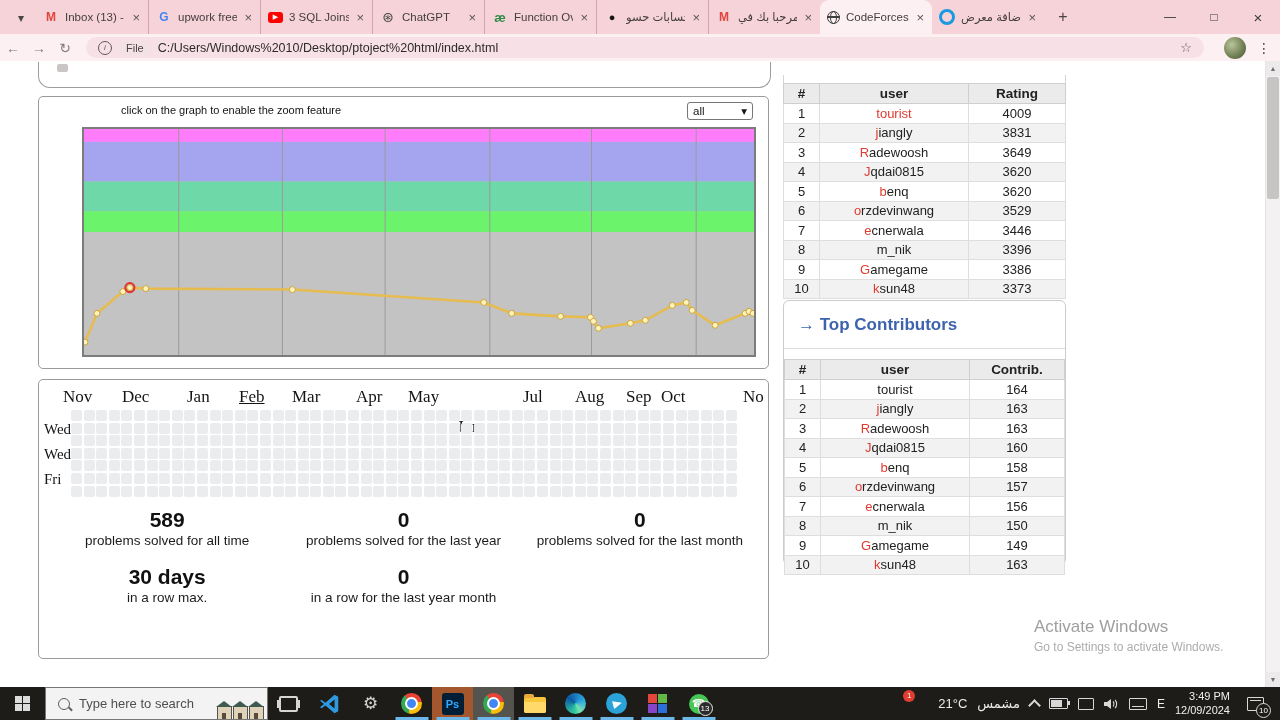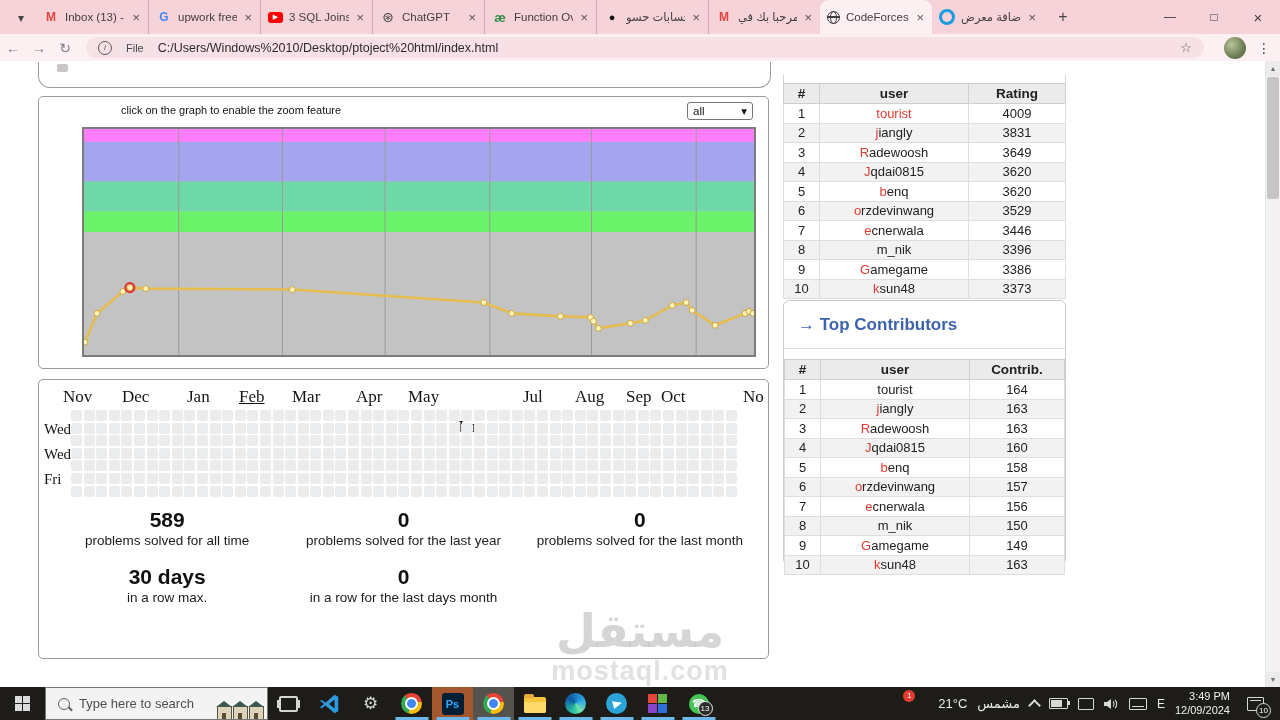--- a/index.html
+++ b/index.html
@@ -672,21 +672,21 @@
           <div class="stat">
             <div class="stat-num">0</div>
             <div class="stat-lbl">problems solved for the last month</div>
           </div>
           <div class="stat">
             <div class="stat-num">30 days</div>
             <div class="stat-lbl">in a row max.</div>
           </div>
           <div class="stat">
             <div class="stat-num">0</div>
-            <div class="stat-lbl">in a row for the last days month</div>
+            <div class="stat-lbl">in a row for the last year month</div>
           </div>
         </div>
     </div>
 
     <div class="rt-wrap">
       <div class="rt-topcut"></div>
       <table class="cf-table">
           <thead>
             <tr>
               <th>#</th>
@@ -807,32 +807,32 @@
             </tr>
             <tr>
               <td>10</td>
               <td><span class="u-red">k</span><span>sun48</span></td>
               <td>163</td>
             </tr>
           </tbody>
         </table>
     </div>
 
+    <div class="activate">
+      <div class="activate-line1">Activate Windows</div>
+      <div class="activate-line2">Go to Settings to activate Windows.</div>
+    </div>
 
     <div class="scrollbar">
       <div class="sb-arrow sb-up">▲</div>
       <div class="sb-thumb"></div>
       <div class="sb-arrow sb-down">▼</div>
     </div>
   </div>
 
-  <div class="watermark">
-    <div class="wm-ar">مستقل</div>
-    <div class="wm-en">mostaql.com</div>
-  </div>
 
   <div class="taskbar">
     <div class="start-btn">
       <span class="win-logo">
           <span></span>
           <span></span>
           <span></span>
           <span></span>
         </span>
     </div>

